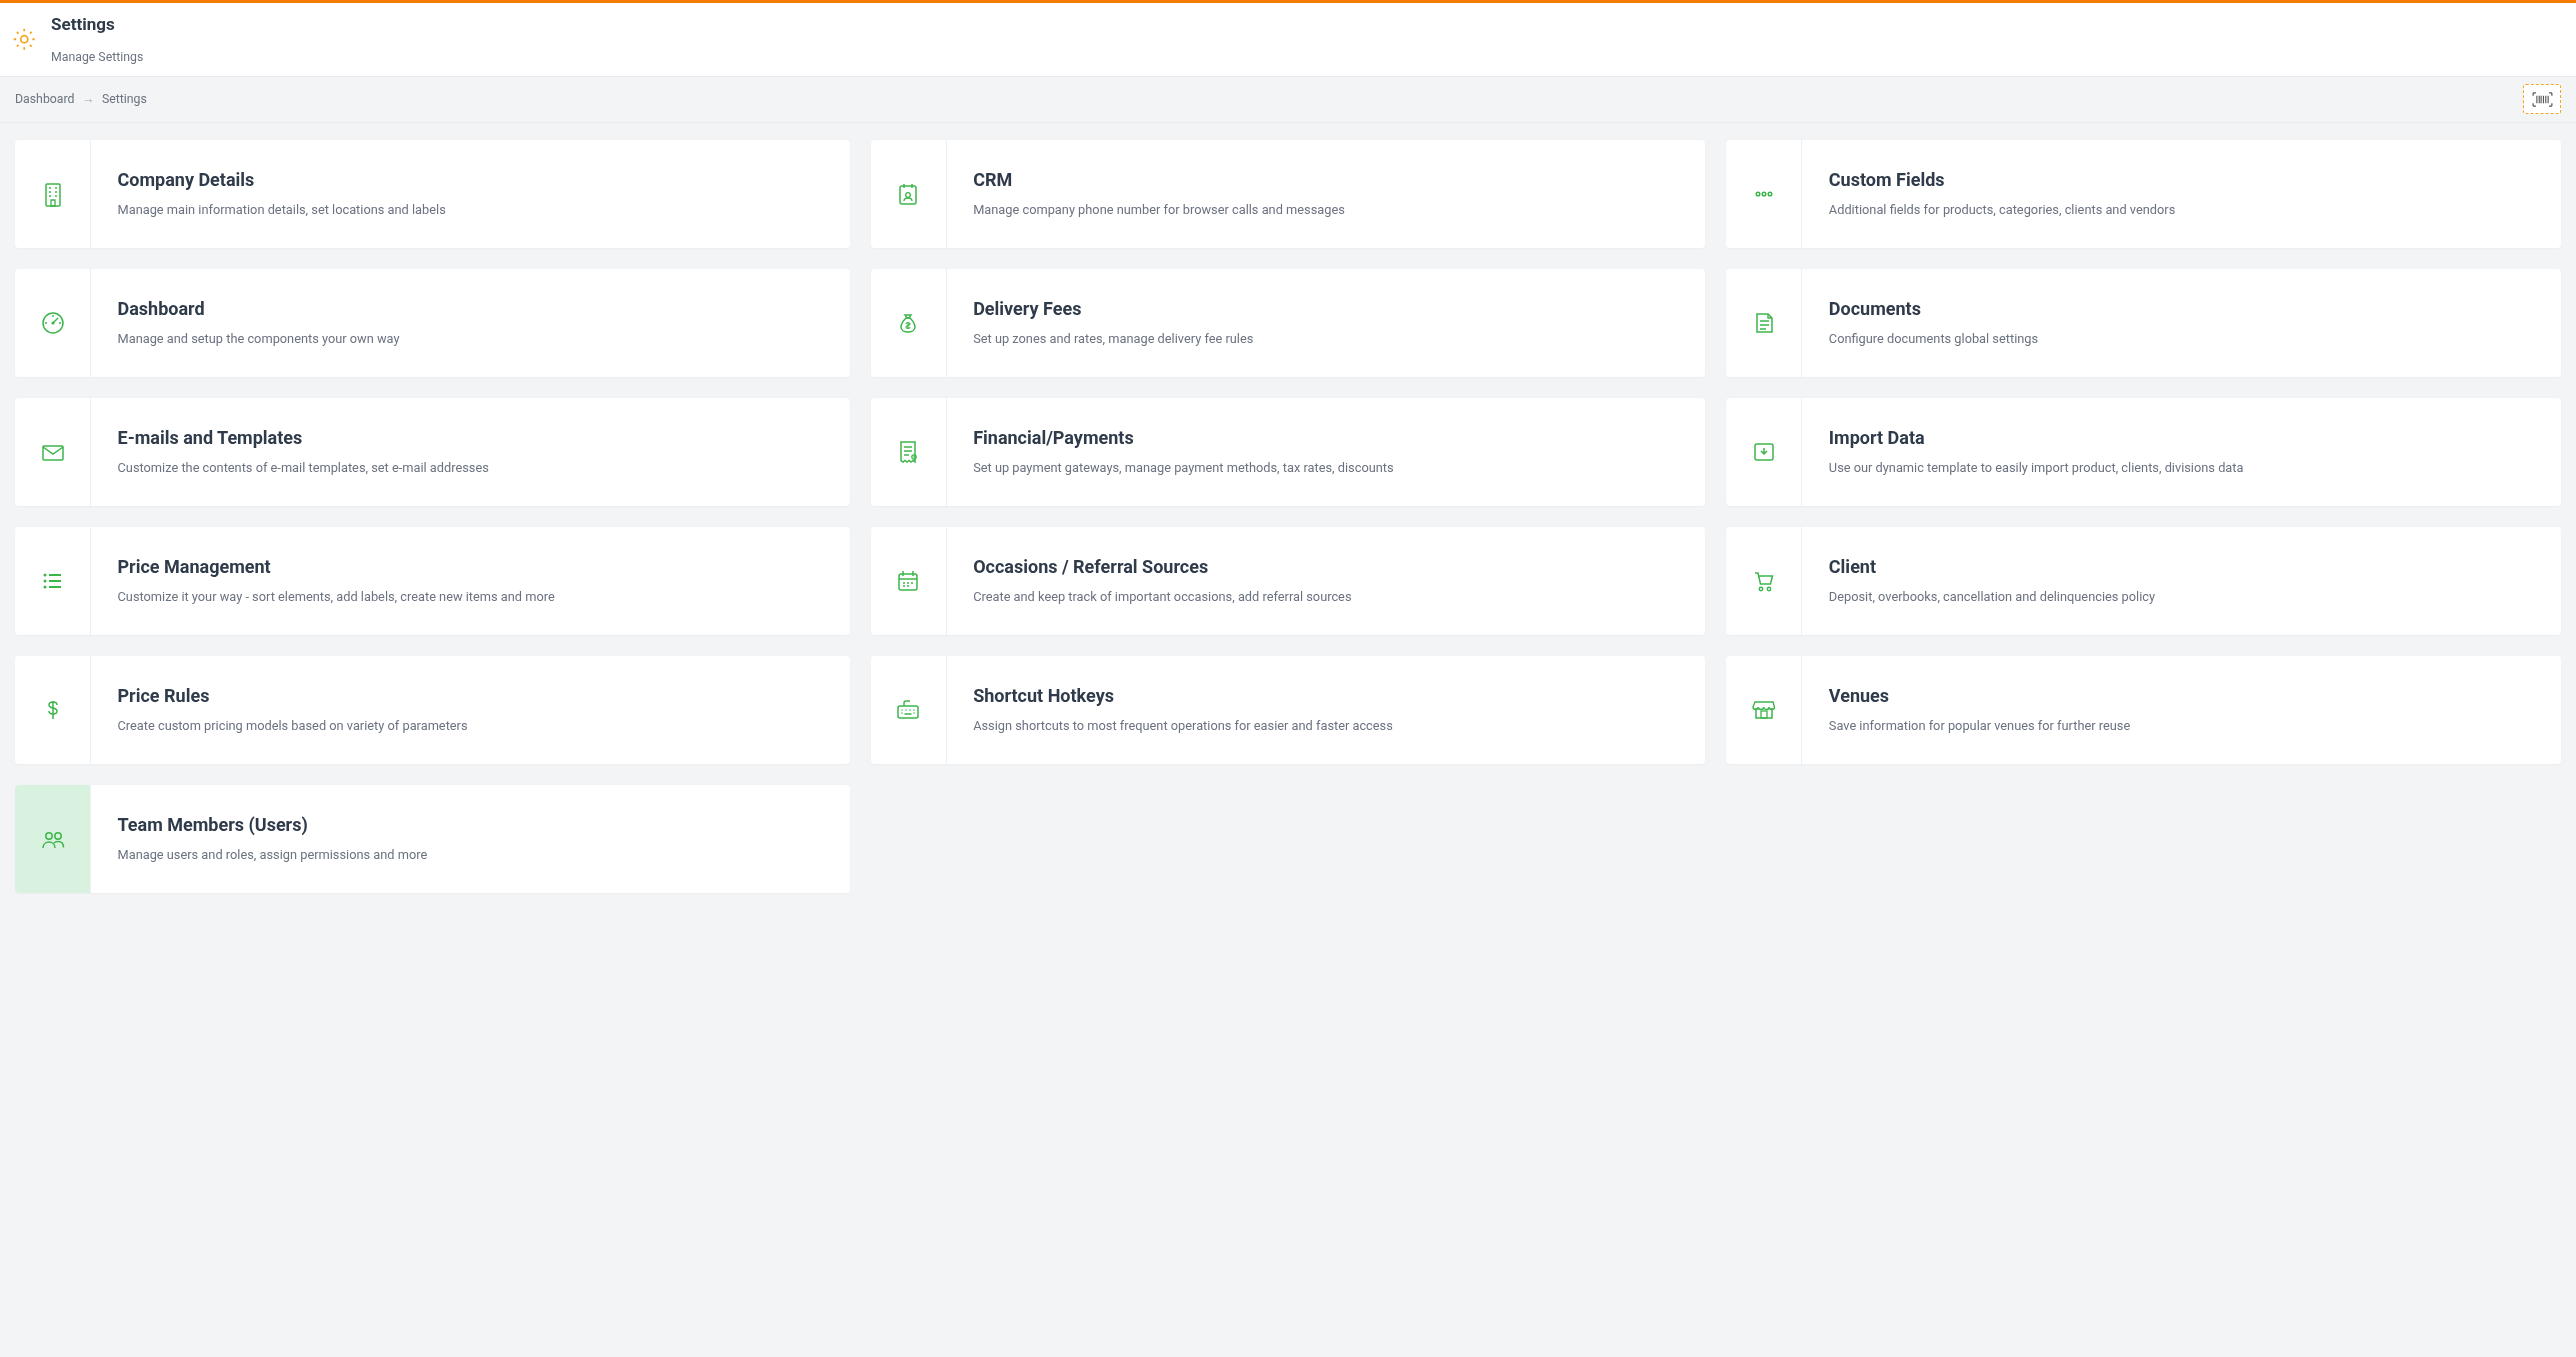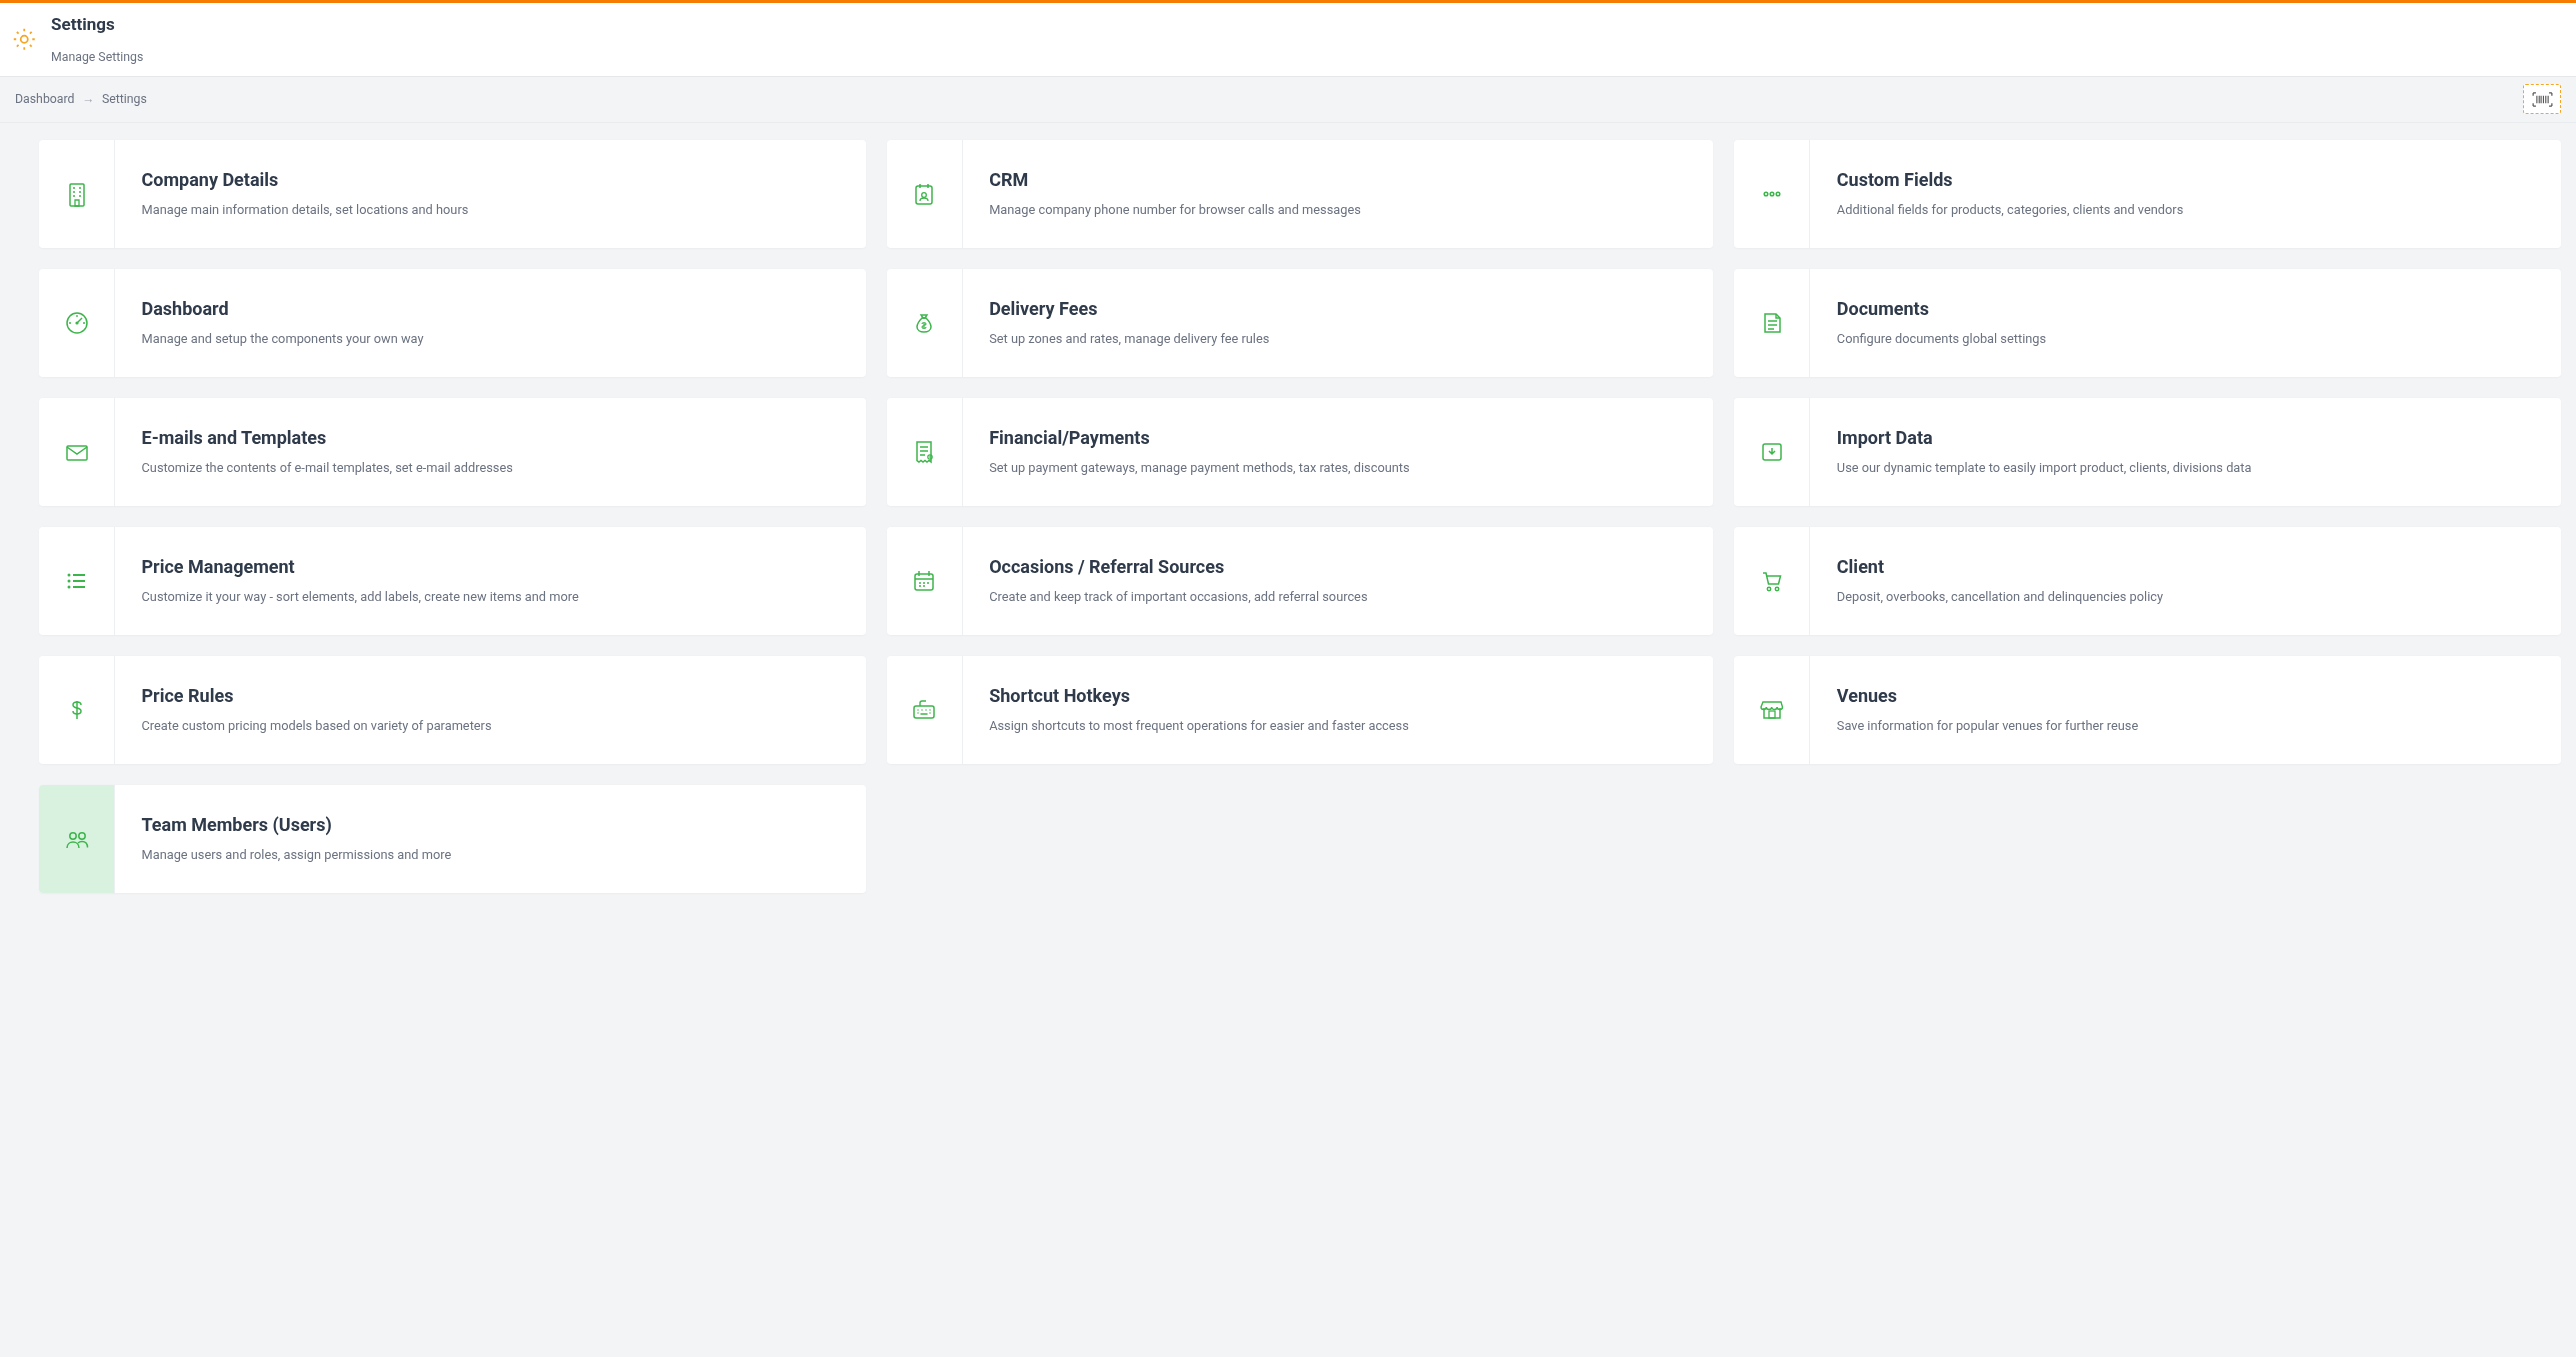--- a/index.html
+++ b/index.html
@@ -36,21 +36,20 @@
   .barcode-btn {
     width: 38px; height: 30px;
     border: 0.9px dashed #f5a623;
     border-radius: 2.8px;
     background: #fff;
     display:flex; align-items:center; justify-content:center;
     cursor: pointer;
   }
   .content {
     padding: 17px 15px;
-    margin-left: 24px;
   }
   .grid {
     display: grid;
     grid-template-columns: repeat(3, 1fr);
     gap: 21px;
   }
   .card {
     background: #fff;
     border-radius: 3.8px;
     display: flex;
@@ -118,21 +117,21 @@
 <div class="content">
   <div class="grid" id="cards-grid">
       <div class="card">
         <div class="icon-col">
           <svg width="28" height="28" viewBox="0 0 28 28">
             <use href="#ic-building"></use>
           </svg>
         </div>
         <div class="body-col">
           <div class="title">Company Details</div>
-          <div class="desc">Manage main information details, set locations and hours</div>
+          <div class="desc">Manage main information details, set locations and labels</div>
         </div>
       </div>
       <div class="card">
         <div class="icon-col">
           <svg width="28" height="28" viewBox="0 0 28 28">
             <use href="#ic-crm"></use>
           </svg>
         </div>
         <div class="body-col">
           <div class="title">CRM</div>

